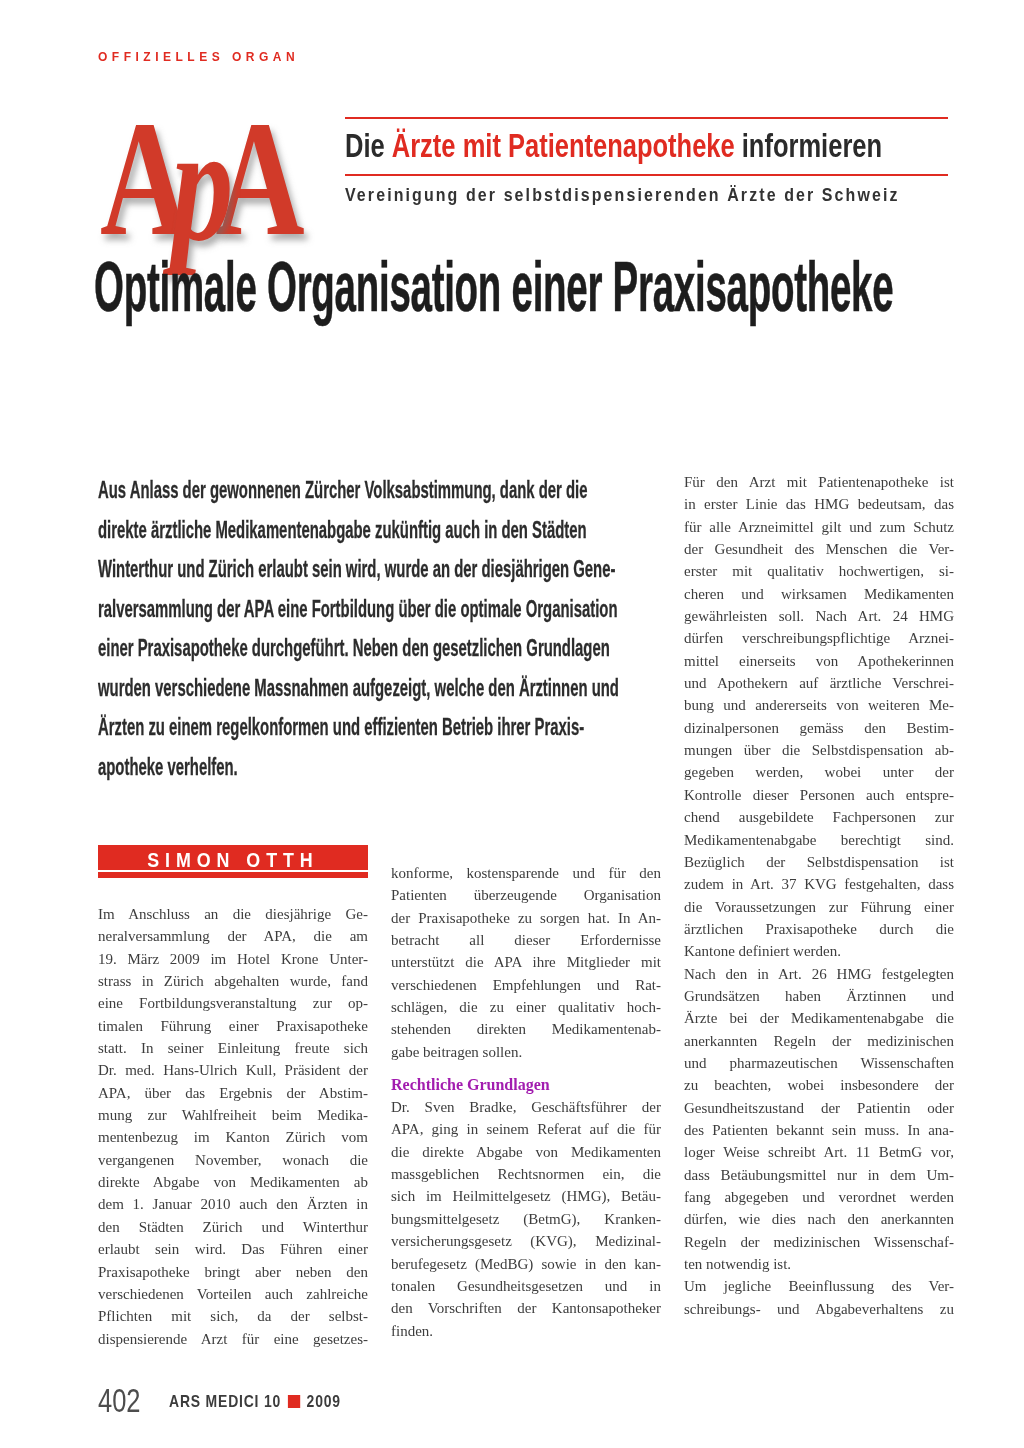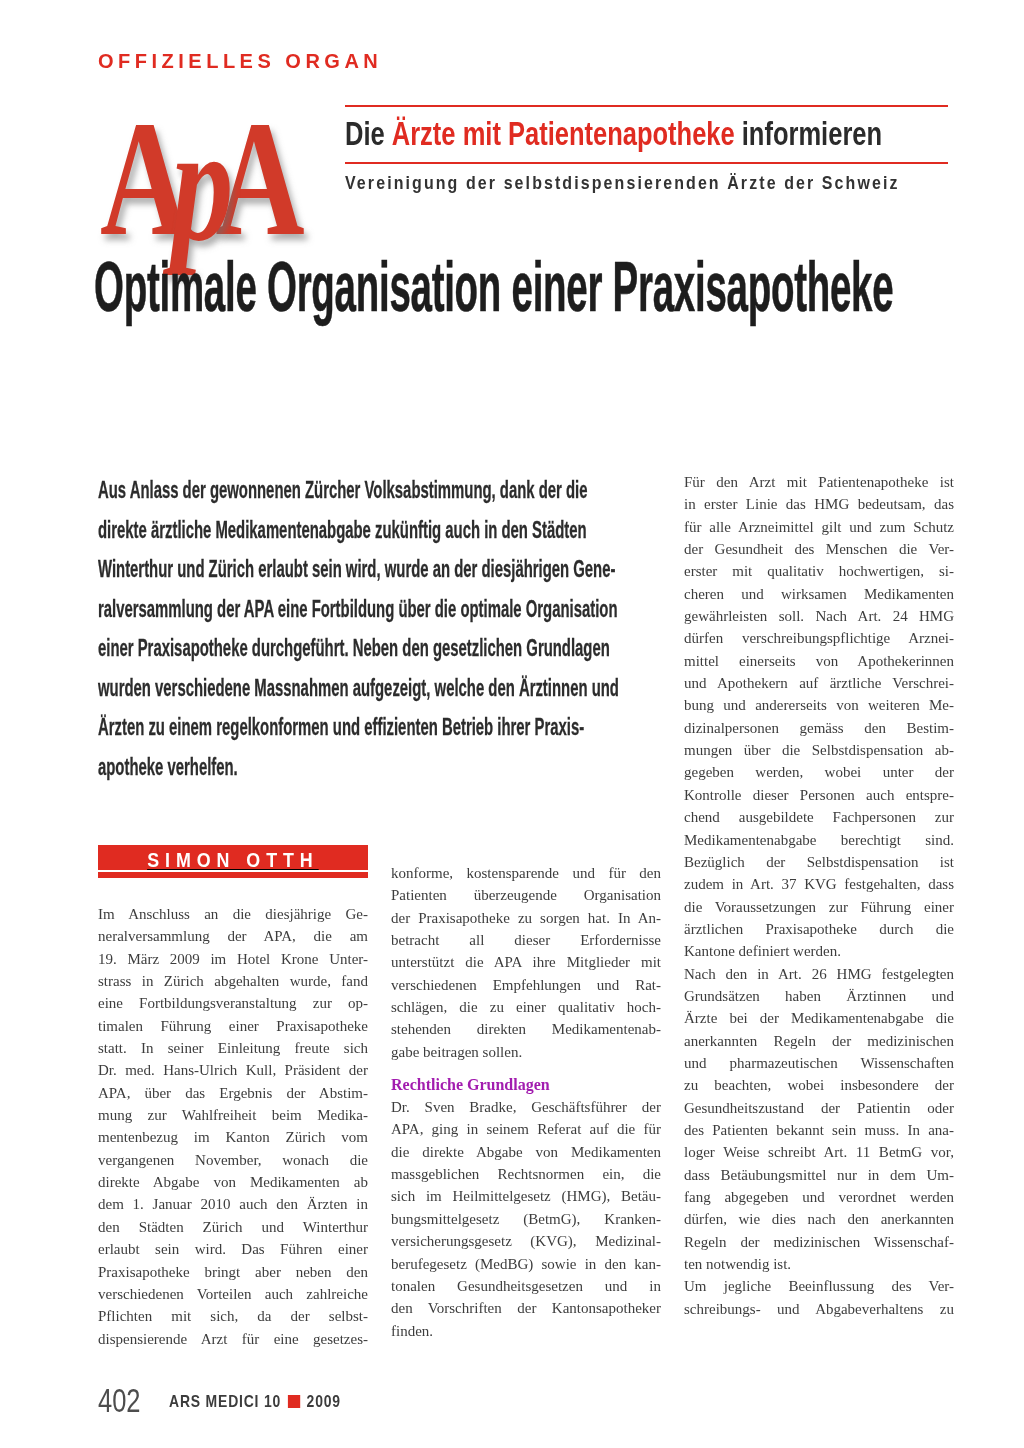--- a/index.html
+++ b/index.html
@@ -6,28 +6,28 @@
     --accent:#e02b21;
     --logo-red:#d13a29;
     --ink:#1d1d1d;
     --body-ink:#3d3d3d;
   }
   html,body{margin:0;padding:0;background:#ffffff;}
   .page{position:relative;width:1024px;height:1448px;background:#fff;overflow:hidden;
         font-family:"Liberation Sans",sans-serif;}
 
   
-  .kicker{position:absolute;left:98px;top:50px;font-weight:bold;font-size:20px;
+  .kicker{position:absolute;left:98px;top:50px;font-weight:bold;font-size:12px;
           letter-spacing:4.5px;color:var(--accent);}
   .logo{position:absolute;left:100px;top:96px;white-space:nowrap;
         font-family:"Liberation Serif",serif;font-weight:bold;font-size:165px;line-height:165px;
         color:var(--logo-red);transform:scaleX(.75);transform-origin:0 0;letter-spacing:-10px;
         text-shadow:5px 6px 7px rgba(110,110,110,.55);}
   .logo .lp{font-style:italic;margin:0 -14px;position:relative;top:6px;}
-  .mast{position:absolute;left:345px;top:105px;width:603px;}
+  .mast{position:absolute;left:345px;top:117px;width:603px;}
   .rule{height:2px;background:var(--accent);}
   .mast-title{margin:7px 0 8px 0;height:40px;}
   .mast-title-in{display:inline-block;white-space:nowrap;font-weight:bold;font-size:34px;
                  color:#2b2b2b;transform:scaleX(.75);transform-origin:0 0;}
   .mast-title-in .red{color:var(--accent);}
   .mast-sub{margin-top:8px;height:24px;}
   .mast-sub-in{display:inline-block;white-space:nowrap;font-weight:bold;font-size:19px;
                letter-spacing:2.5px;color:#333;transform:scaleX(.84);transform-origin:0 0;}
 
   
@@ -36,21 +36,21 @@
            color:var(--ink);letter-spacing:-.5px;transform:scaleX(.55);transform-origin:0 0;
            -webkit-text-stroke:.6px var(--ink);}
 
   
   .lead{position:absolute;left:98px;top:470px;width:565px;}
   .lead-line{white-space:nowrap;font-weight:bold;font-size:24px;line-height:39.5px;color:#2c2c2c;
              transform:scaleX(.62);transform-origin:0 0;-webkit-text-stroke:.3px #2c2c2c;}
 
   
   .author-banner{position:absolute;left:98px;top:845px;width:270px;height:33px;
-                 background:var(--accent);display:flex;align-items:center;justify-content:center;text-decoration:underline;}
+                 background:var(--accent);display:flex;align-items:center;justify-content:center;}
   .author-name{display:inline-block;white-space:nowrap;color:#fff;font-weight:bold;font-size:21px;
                letter-spacing:7px;transform:scaleX(.85);position:relative;top:-2px;}
   .banner-divider{position:absolute;left:0;right:0;bottom:6px;height:2px;background:#fff;}
 
   
   .col{position:absolute;width:270px;font-family:"Liberation Serif",serif;font-size:15px;
        line-height:22.35px;color:var(--body-ink);}
   .col1{left:98px;top:903px;}
   .col2{left:391px;top:862px;}
   .col3{left:684px;top:471px;}

